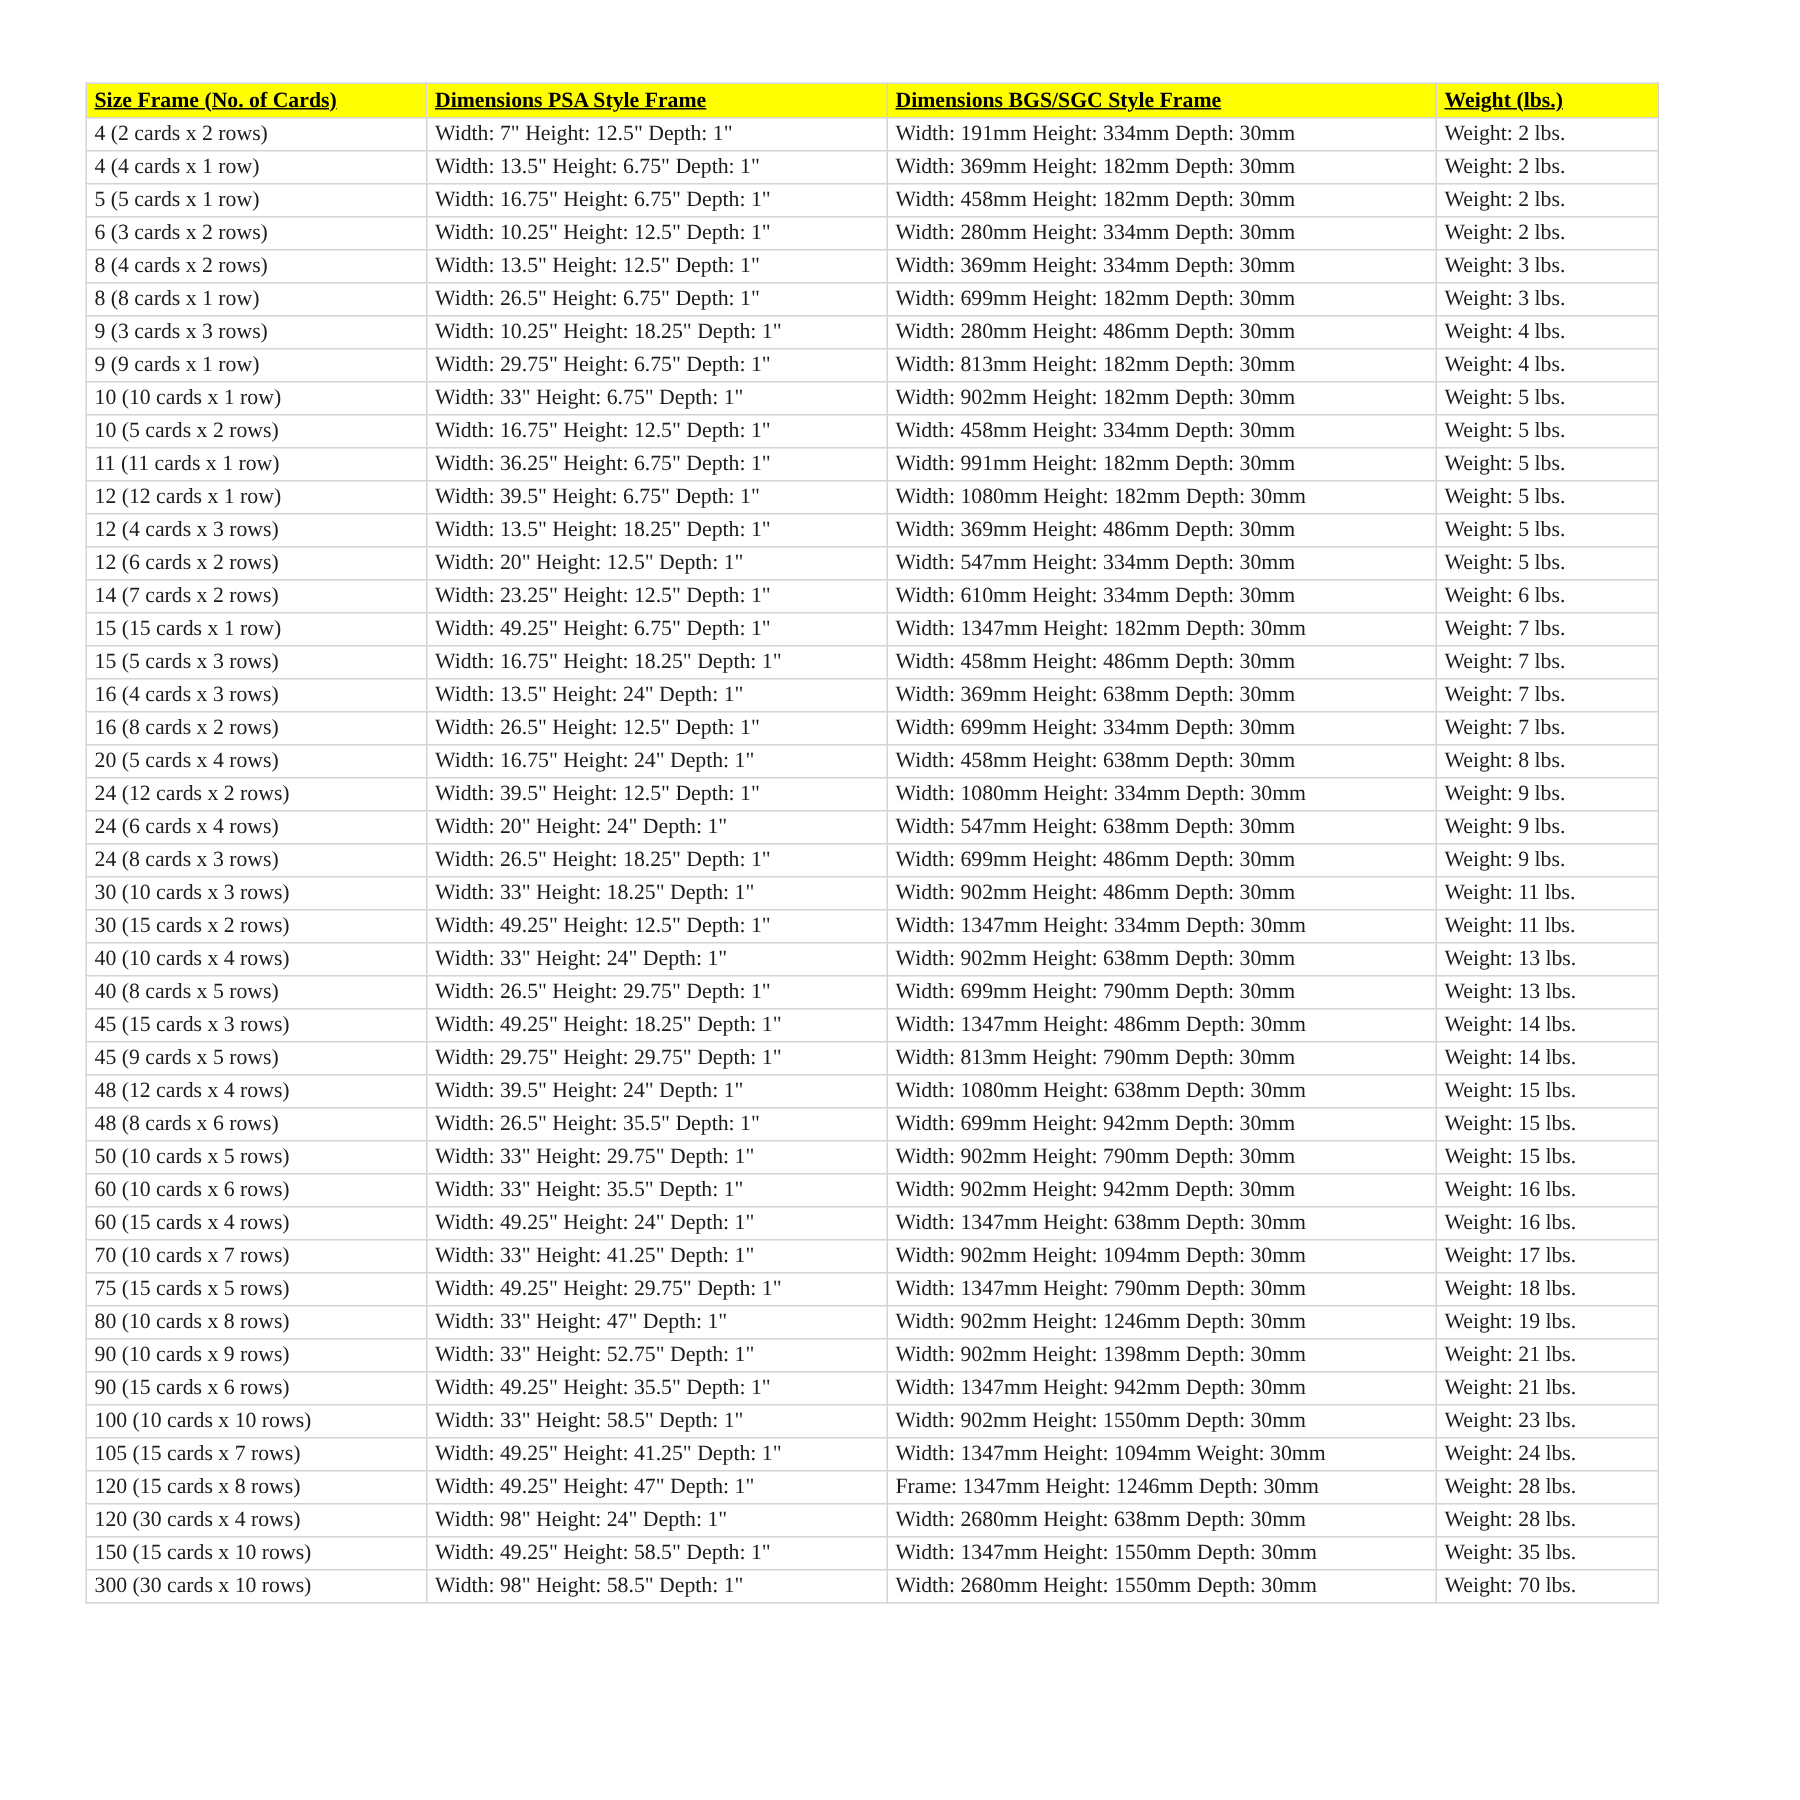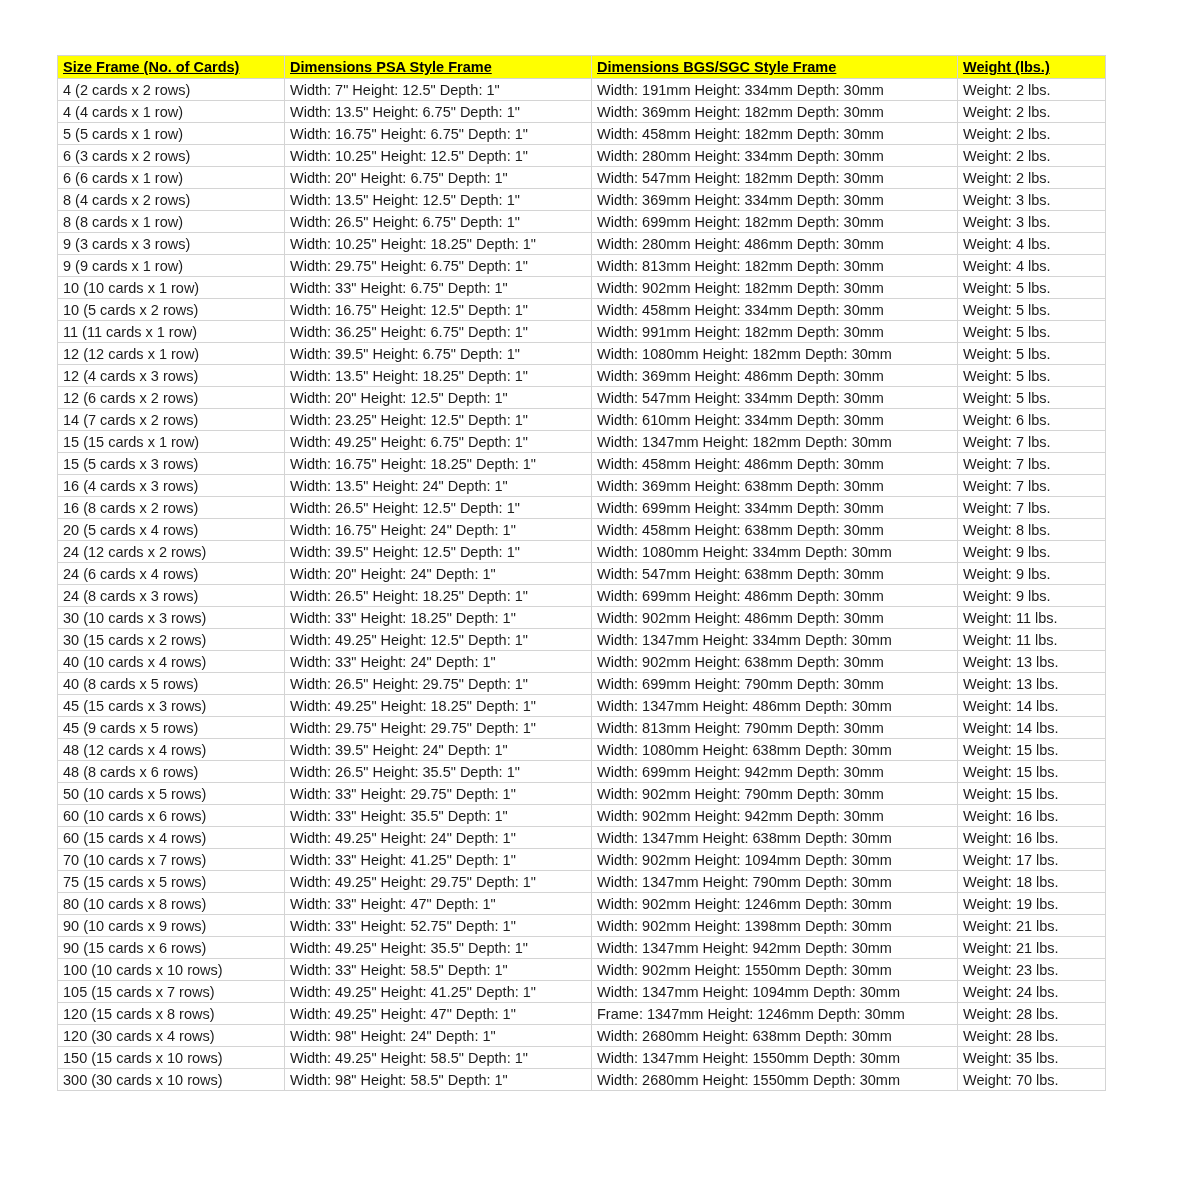--- a/index.html
+++ b/index.html
@@ -11,20 +11,21 @@
     font-family: "Liberation Sans", sans-serif;
   }
   .sheet {
     position: absolute;
     left: 57px;
     top: 55px;
   }
   table.frame-table {
     border-collapse: collapse;
     table-layout: fixed;
+    font-family: Liberation Serif, serif;
   }
   col.c1 { width: 227px; }
   col.c2 { width: 307px; }
   col.c3 { width: 366px; }
   col.c4 { width: 148px; }
   .frame-table th,
   .frame-table td {
     border: 1px solid #d4d4d4;
     padding: 0 2px 0 5px;
     font-size: 14.5px;
@@ -85,26 +86,20 @@
           <td>Width: 458mm Height: 182mm Depth: 30mm</td>
           <td>Weight: 2 lbs.</td>
         </tr>
         <tr>
           <td>6 (3 cards x 2 rows)</td>
           <td>Width: 10.25" Height: 12.5" Depth: 1"</td>
           <td>Width: 280mm Height: 334mm Depth: 30mm</td>
           <td>Weight: 2 lbs.</td>
         </tr>
         <tr>
-          <td>6 (6 cards x 1 row)</td>
-          <td>Width: 20" Height: 6.75" Depth: 1"</td>
-          <td>Width: 547mm Height: 182mm Depth: 30mm</td>
-          <td>Weight: 2 lbs.</td>
-        </tr>
-        <tr>
           <td>8 (4 cards x 2 rows)</td>
           <td>Width: 13.5" Height: 12.5" Depth: 1"</td>
           <td>Width: 369mm Height: 334mm Depth: 30mm</td>
           <td>Weight: 3 lbs.</td>
         </tr>
         <tr>
           <td>8 (8 cards x 1 row)</td>
           <td>Width: 26.5" Height: 6.75" Depth: 1"</td>
           <td>Width: 699mm Height: 182mm Depth: 30mm</td>
           <td>Weight: 3 lbs.</td>
@@ -309,21 +304,21 @@
         </tr>
         <tr>
           <td>100 (10 cards x 10 rows)</td>
           <td>Width: 33" Height: 58.5" Depth: 1"</td>
           <td>Width: 902mm Height: 1550mm Depth: 30mm</td>
           <td>Weight: 23 lbs.</td>
         </tr>
         <tr>
           <td>105 (15 cards x 7 rows)</td>
           <td>Width: 49.25" Height: 41.25" Depth: 1"</td>
-          <td>Width: 1347mm Height: 1094mm Depth: 30mm</td>
+          <td>Width: 1347mm Height: 1094mm Weight: 30mm</td>
           <td>Weight: 24 lbs.</td>
         </tr>
         <tr>
           <td>120 (15 cards x 8 rows)</td>
           <td>Width: 49.25" Height: 47" Depth: 1"</td>
           <td>Frame: 1347mm Height: 1246mm Depth: 30mm</td>
           <td>Weight: 28 lbs.</td>
         </tr>
         <tr>
           <td>120 (30 cards x 4 rows)</td>

